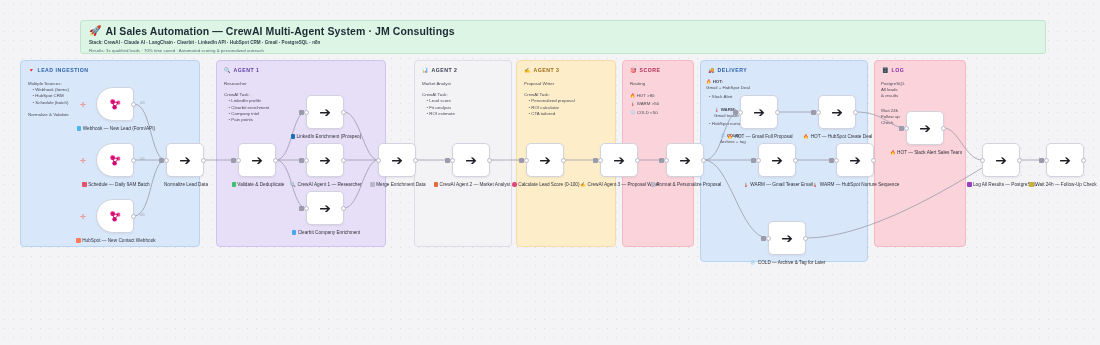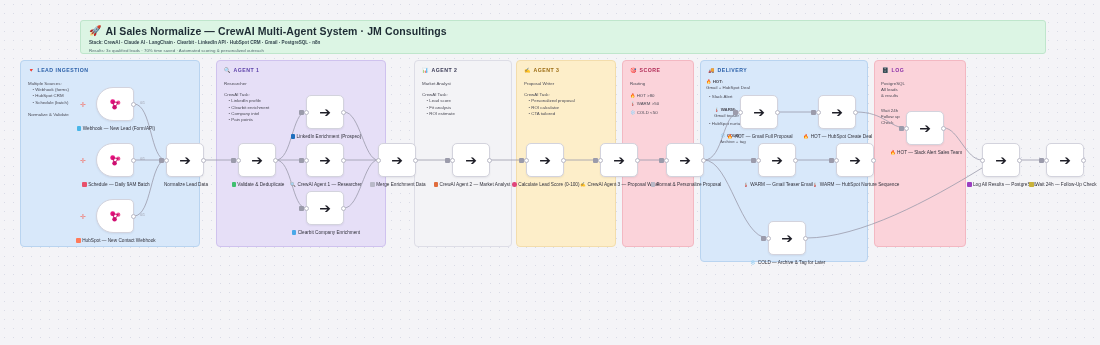--- a/index.html
+++ b/index.html
@@ -69,21 +69,21 @@
   svg.links{position:absolute;left:0;top:0;width:1100px;height:345px;pointer-events:none;}
 </style>
 </head>
 <body>
 
 <div class="canvas">
 
   <div class="banner">
     <div class="banner-title">
       <span class="banner-rocket">🚀</span>
-      <span>AI Sales Normalize — CrewAI Multi-Agent System · JM Consultings</span>
+      <span>AI Sales Automation — CrewAI Multi-Agent System · JM Consultings</span>
     </div>
     <div class="banner-sub">
       <span class="lbl">Stack:</span>
       <span>CrewAI · Claude AI · LangChain · Clearbit · LinkedIn API · HubSpot CRM · Gmail · PostgreSQL · n8n</span>
     </div>
     <div class="banner-sub2">
       <span>Results:</span>
       <span>3x qualified leads · 70% time saved · Automated scoring &amp; personalized outreach</span>
     </div>
   </div>

